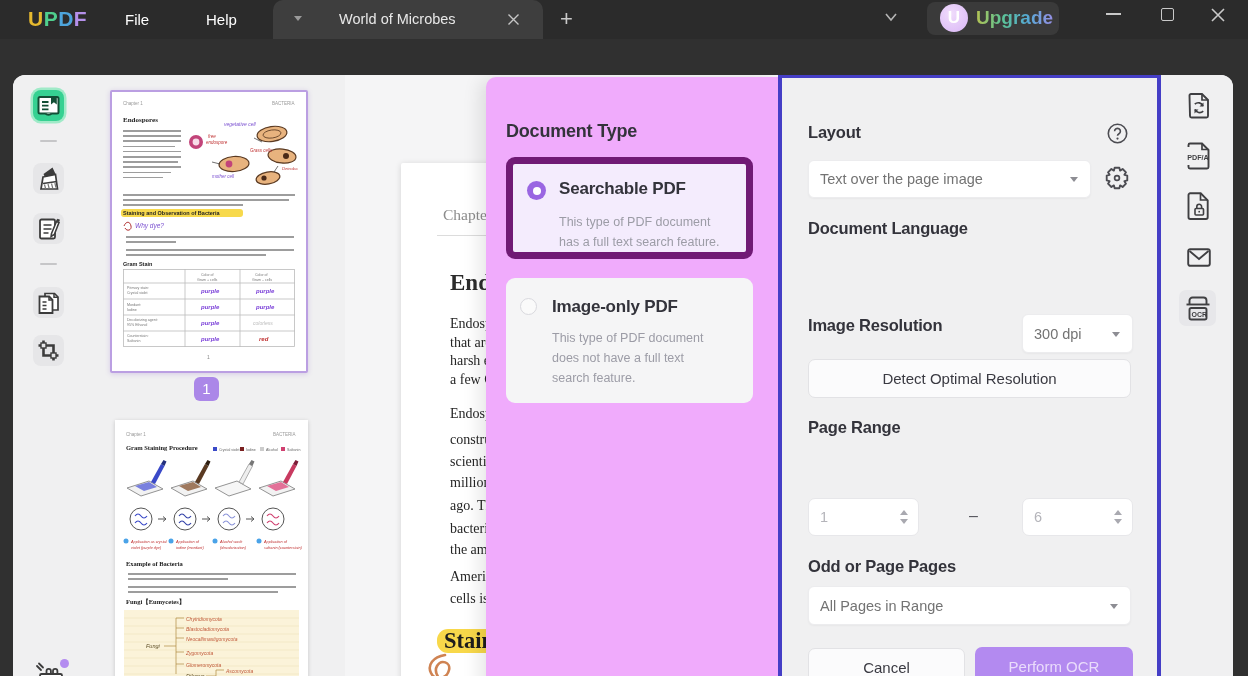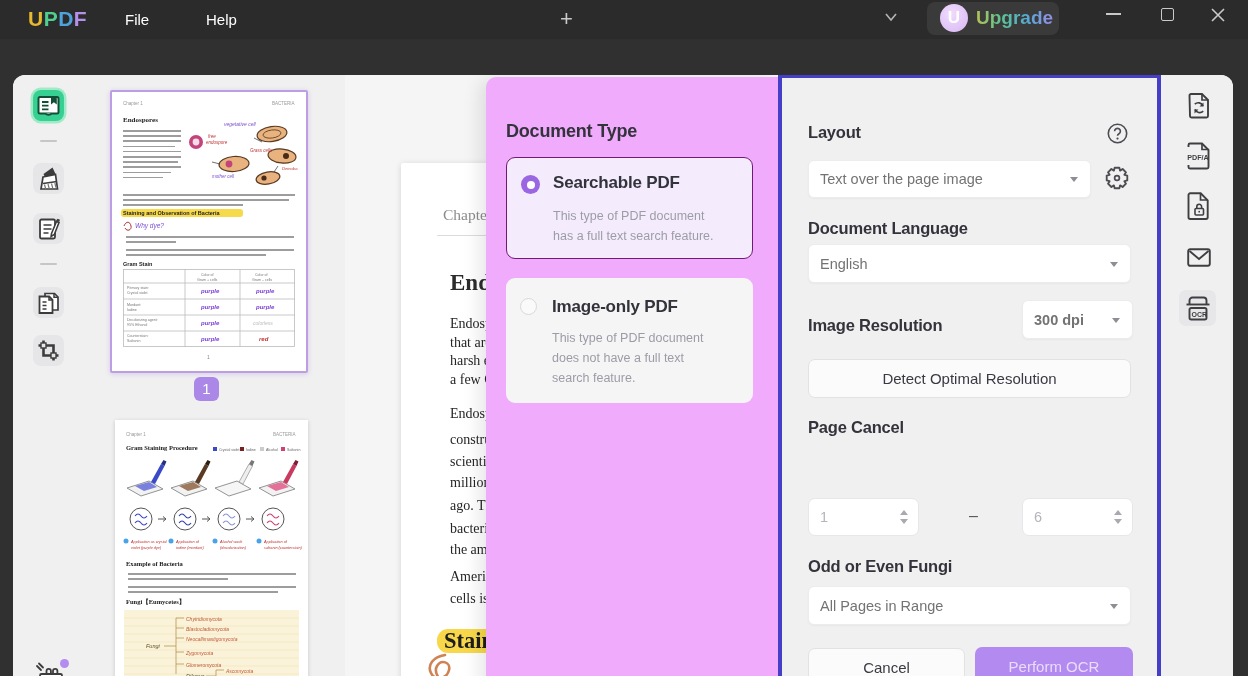--- a/index.html
+++ b/index.html
@@ -64,20 +64,27 @@
   
   .serif { font-family:"Liberation Serif", serif; color:#2c2c2c; }
 </style>
 </head>
 <body>
 
 <div id="titlebar">
   <div class="logo"><span style="color:#e6b92e">U</span><span style="color:#4fcf8d">P</span><span style="color:#4da4dc">D</span><span style="color:#b590ea">F</span></div>
   <div class="menu" style="left:125px;">File</div>
   <div class="menu" style="left:206px;">Help</div>
+  <div id="tab">
+    <div class="tchev"></div>
+    <div class="ttitle">World of Microbes</div>
+    <svg class="abs" style="left:234px;top:13px;" width="13" height="13" viewBox="0 0 13 13">
+        <path d="M1.5 1.5 L11.5 11.5 M11.5 1.5 L1.5 11.5" stroke="#c6c6c6" stroke-width="1.4"></path>
+      </svg>
+  </div>
   <div id="plus">+</div>
   <svg id="chev2" class="abs" style="left:884px;top:12px;" width="14" height="10" viewBox="0 0 14 10">
       <path d="M2 2 L7 8 L12 2" stroke="#b5b5b5" stroke-width="1.6" fill="none"></path>
     </svg>
   <div id="upgrade">
     <div class="ucirc">U</div>
     <div class="utext">Upgrade</div>
   </div>
   <div class="winbtn" style="left:1106px;top:13px;width:15px;height:2px;background:#c9c9c9;"></div>
   <div class="winbtn" style="left:1161px;top:8px;width:13px;height:13px;border:1.5px solid #c9c9c9;border-radius:2px;"></div>
@@ -363,21 +370,21 @@
       <div class="abs serif" style="left:43px;top:465px;font-size:22.5px;font-weight:bold;color:#1d1d1d;">Staining and Observati</div>
       <svg class="abs" style="left:22px;top:488px;" width="62" height="50" viewBox="0 0 62 50">
         <path d="M22 4 C10 6 4 14 8 22 C12 30 24 28 26 19 C28 11 18 8 14 15 C10 22 18 34 32 37 C40 39 48 36 53 31" fill="none" stroke="#cf8352" stroke-width="2.6" stroke-linecap="round"></path>
         <path d="M47 27 L55 30 L50 37" fill="none" stroke="#cf8352" stroke-width="2.6" stroke-linecap="round" stroke-linejoin="round"></path>
       </svg>
     </div>
   </div>
 
   <div id="dialog">
     <div class="abs" style="left:20px;top:44px;font-size:18px;font-weight:bold;color:#33333b;letter-spacing:-0.2px;">Document Type</div>
-    <div class="card" style="top:80px;height:102px;background:#f4ecfd;border:1px solid #701a75;">
+    <div class="card" style="top:80px;height:102px;background:#f4ecfd;border:7px solid #701a75;">
       <div class="abs" style="left:14px;top:17px;width:19px;height:19px;border-radius:50%;background:#9a66e2;"></div>
       <div class="abs" style="left:19.5px;top:22.5px;width:8px;height:8px;border-radius:50%;background:#fff;"></div>
       <div class="ctitle">Searchable PDF</div>
       <div class="cdesc" style="top:48px;">This type of PDF document<br>has a full text search feature.</div>
     </div>
     <div class="card" style="top:201px;height:125px;background:#f5f5f6;">
       <div class="abs" style="left:14px;top:20px;width:17px;height:17px;border-radius:50%;background:#fafafa;border:1px solid #d9d9de;"></div>
       <div class="ctitle" style="top:19px;">Image-only PDF</div>
       <div class="cdesc" style="top:50px;">This type of PDF document<br>does not have a full text<br>search feature.</div>
     </div>
@@ -392,43 +399,39 @@
     </svg>
     <div class="select" style="left:26px;top:82px;width:283px;height:38px;">
       <div class="stext">Text over the page image</div>
       <div class="caret"></div>
     </div>
     <svg class="abs" style="left:322px;top:87px;" width="26" height="26" viewBox="0 0 24 24">
       <path d="M21.5 9.8 L21.5 14.2 L18.9 14.8 L18.8 14.9 L20.3 17.2 L17.2 20.3 L14.9 18.8 L14.8 18.9 L14.2 21.5 L9.8 21.5 L9.2 18.9 L9.1 18.8 L6.8 20.3 L3.7 17.2 L5.2 14.9 L5.1 14.8 L2.5 14.2 L2.5 9.8 L5.1 9.2 L5.2 9.1 L3.7 6.8 L6.8 3.7 L9.1 5.2 L9.2 5.1 L9.8 2.5 L14.2 2.5 L14.8 5.1 L14.9 5.2 L17.2 3.7 L20.3 6.8 L18.8 9.1 L18.9 9.2 Z" fill="none" stroke="#4c4c52" stroke-width="1.7" stroke-linejoin="round"></path>
       <circle cx="12" cy="12" r="2.2" fill="none" stroke="#4c4c52" stroke-width="1.6"></circle>
     </svg>
     <div class="plabel" style="left:26px;top:141px;">Document Language</div>
-    <div class="select" style="left:26px;top:166px;width:323px;height:39px;">
-      <div class="stext">English</div>
-      <div class="caret"></div>
-    </div>
     <div class="plabel" style="left:26px;top:238px;">Image Resolution</div>
-    <div class="select" style="left:240px;top:222px;width:111px;height:39px;font-weight:bold;">
+    <div class="select" style="left:240px;top:236px;width:111px;height:39px;">
       <div class="stext">300 dpi</div>
       <div class="caret"></div>
     </div>
     <div class="btn" style="left:26px;top:281px;width:323px;height:39px;line-height:38px;">Detect Optimal Resolution</div>
-    <div class="plabel" style="left:26px;top:340px;">Page Cancel</div>
+    <div class="plabel" style="left:26px;top:340px;">Page Range</div>
     <div class="numin" style="left:26px;top:420px;">
       <div class="nval">1</div>
         <div class="spin-up"></div>
         <div class="spin-dn"></div>
     </div>
     <div class="abs" style="left:187px;top:429px;font-size:16px;color:#55555c;">–</div>
     <div class="numin" style="left:240px;top:420px;">
       <div class="nval">6</div>
         <div class="spin-up"></div>
         <div class="spin-dn"></div>
     </div>
-    <div class="plabel" style="left:26px;top:479px;">Odd or Even Fungi</div>
+    <div class="plabel" style="left:26px;top:479px;">Odd or Page Pages</div>
     <div class="select" style="left:26px;top:508px;width:323px;height:39px;">
       <div class="stext">All Pages in Range</div>
       <div class="caret"></div>
     </div>
     <div class="btn" style="left:26px;top:570px;width:157px;height:38px;line-height:37px;">Cancel</div>
     <div class="abs" style="left:193px;top:569px;width:158px;height:40px;background:#b38af0;border-radius:7px;color:#eadcfb;font-size:15px;text-align:center;line-height:40px;">Perform OCR</div>
   </div>
 
   <div id="righttb">
     <svg class="abs" style="left:27px;top:18px;" width="22" height="26" viewBox="0 0 22 26">

